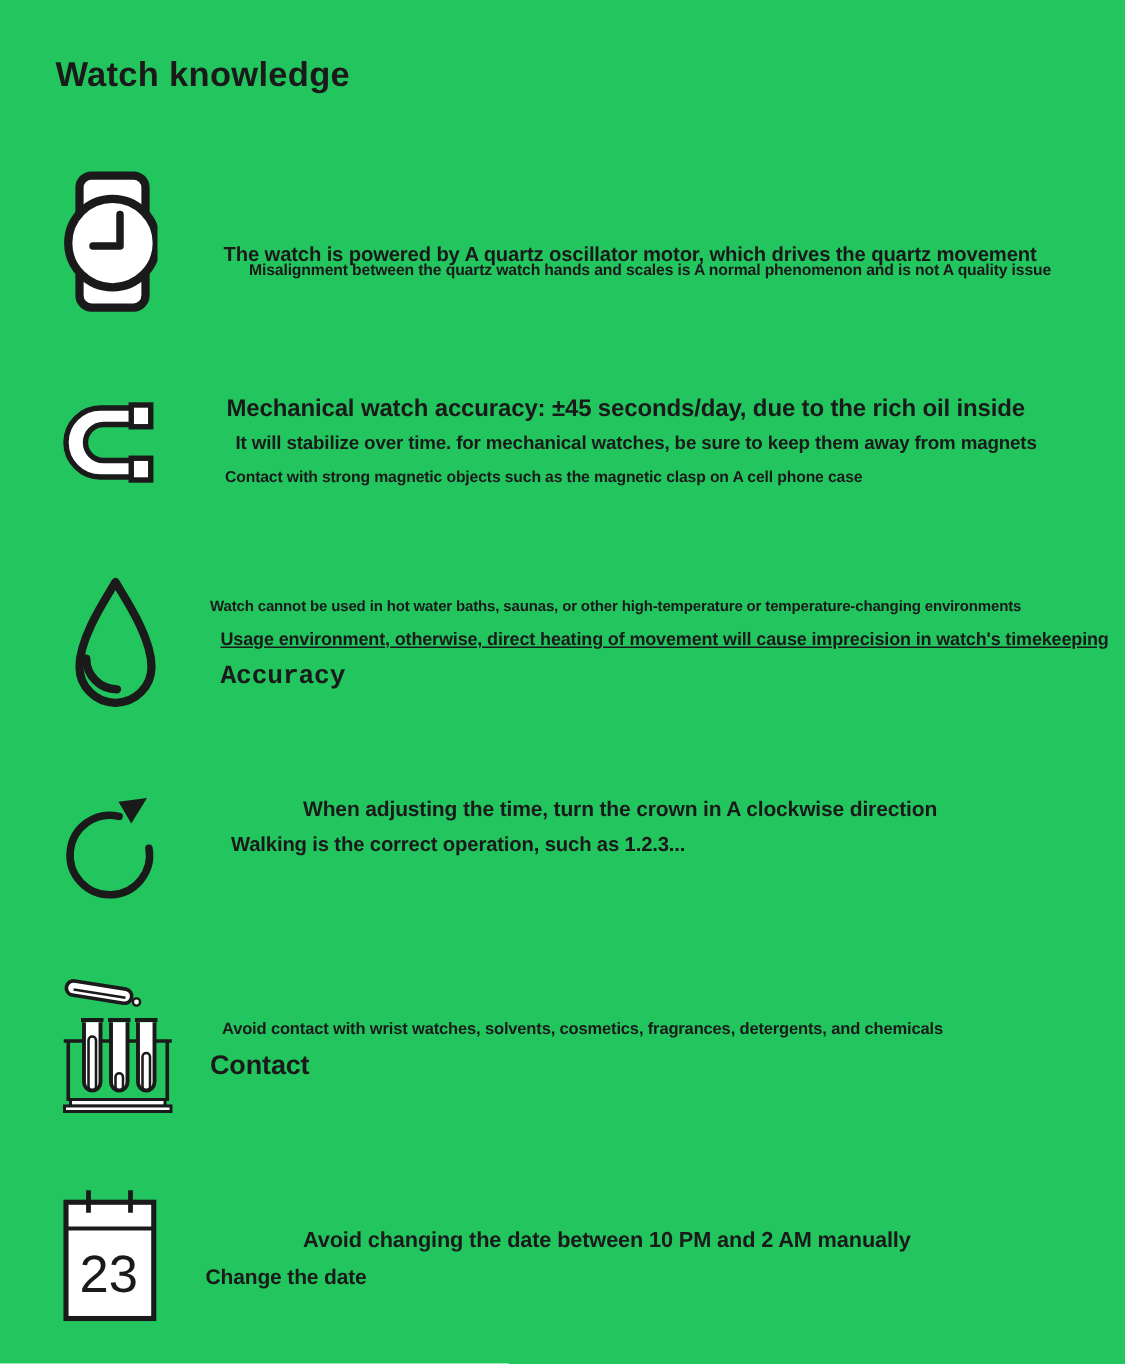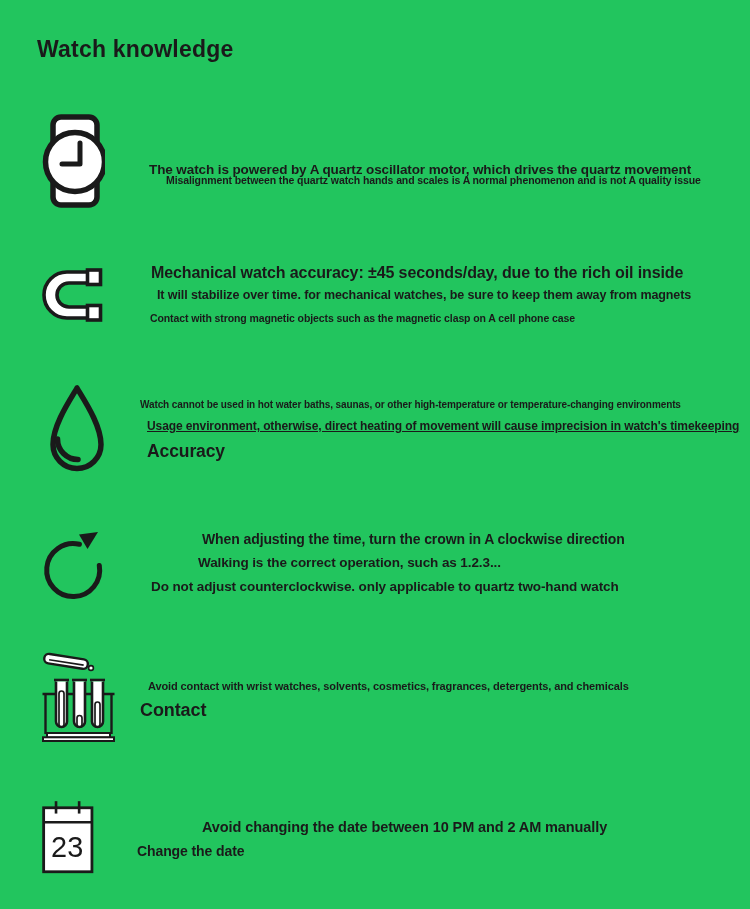--- a/index.html
+++ b/index.html
@@ -61,31 +61,30 @@
   <div class="ln" style="left:150px; top:312px; font-size:10.5px;">Contact with strong magnetic objects such as the magnetic clasp on A cell phone case</div>
 
   <div class="icon" style="left:44px; top:384px; width:66px; height:96px;">
     <svg viewBox="0 0 66 96" xmlns="http://www.w3.org/2000/svg">
       <path d="M33 4 C28 13 9 40 9 60.5 A24 24 0 0 0 57 60.5 C57 40 38 13 33 4 Z" fill="none" stroke="#1a1a1a" stroke-width="5.5" stroke-linejoin="round" stroke-linecap="round"></path>
       <path d="M13.5 55 A20.5 20.5 0 0 0 34 75.5" fill="none" stroke="#1a1a1a" stroke-width="5.5" stroke-linecap="round"></path>
     </svg>
   </div>
   <div class="ln" style="left:140px; top:399px; font-size:10px;">Watch cannot be used in hot water baths, saunas, or other high-temperature or temperature-changing environments</div>
   <div class="ln" style="left:147px; top:420px; font-size:12px;text-decoration:underline;">Usage environment, otherwise, direct heating of movement will cause imprecision in watch's timekeeping</div>
-  <div class="ln" style="left:147px; top:441px; font-size:17.5px;">Accuracy</div>
+  <div class="ln" style="left:147px; top:441px; font-size:17.5px;font-family:Liberation Mono, monospace;">Accuracy</div>
 
   <div class="icon" style="left:43px; top:528px; width:64px; height:79px;">
     <svg viewBox="0 0 64 79" xmlns="http://www.w3.org/2000/svg">
       <path d="M56.3 37.5 A26.5 26.5 0 1 1 36.4 16.3" fill="none" stroke="#1a1a1a" stroke-width="5" stroke-linecap="round"></path>
       <polygon points="55,4 36,6.5 44.5,21" fill="#1a1a1a"></polygon>
     </svg>
   </div>
   <div class="ln" style="left:190px; top:531px; font-size:14px;margin-left:12px;">When adjusting the time, turn the crown in A clockwise direction</div>
-  <div class="ln" style="left:154px; top:555px; font-size:13.5px;margin-left:44px;">Walking is the correct operation, such as 1.2.3...</div>
-  <div class="ln" style="left:151px; top:579px; font-size:13.5px;">Do not adjust counterclockwise. only applicable to quartz two-hand watch</div>
+  <div class="ln" style="left:154px; top:555px; font-size:13.5px;">Walking is the correct operation, such as 1.2.3...</div>
 
   <div class="icon" style="left:40px; top:650px; width:77px; height:92px;">
     <svg viewBox="0 0 77 92" xmlns="http://www.w3.org/2000/svg">
       <g transform="rotate(9 6 10)">
         <rect x="4" y="3.5" width="44" height="9.5" rx="4.7" fill="#fff" stroke="#1a1a1a" stroke-width="2.4"></rect>
         <line x1="9" y1="9.2" x2="44" y2="9.2" stroke="#1a1a1a" stroke-width="1.6"></line>
       </g>
       <circle cx="51" cy="18" r="2.4" fill="#fff" stroke="#1a1a1a" stroke-width="1.6"></circle>
       <line x1="2.5" y1="44" x2="74.5" y2="44" stroke="#1a1a1a" stroke-width="2.4"></line>
       <line x1="5.5" y1="44" x2="5.5" y2="84" stroke="#1a1a1a" stroke-width="2.4"></line>
@@ -99,21 +98,21 @@
       <rect x="19" y="41" width="5" height="36" rx="2.5" fill="none" stroke="#1a1a1a" stroke-width="1.7"></rect>
       <rect x="37" y="65.5" width="5" height="11.5" rx="2.5" fill="none" stroke="#1a1a1a" stroke-width="1.7"></rect>
       <rect x="55" y="52" width="5" height="25" rx="2.5" fill="none" stroke="#1a1a1a" stroke-width="1.7"></rect>
       <rect x="7" y="83" width="63" height="4.5" fill="#fff" stroke="#1a1a1a" stroke-width="2"></rect>
       <rect x="3" y="87.3" width="71" height="3.7" fill="#fff" stroke="#1a1a1a" stroke-width="2"></rect>
     </svg>
   </div>
   <div class="ln" style="left:148px; top:680px; font-size:11px;">Avoid contact with wrist watches, solvents, cosmetics, fragrances, detergents, and chemicals</div>
   <div class="ln" style="left:140px; top:700px; font-size:18px;">Contact</div>
 
-  <div class="icon" style="left:42px; top:793px; width:52px; height:89px;">
+  <div class="icon" style="left:42px; top:793px; width:63px; height:89px;">
     <svg viewBox="0 0 63 89" xmlns="http://www.w3.org/2000/svg">
       <rect x="2" y="8.5" width="58.5" height="77.5" fill="#fff" stroke="#1a1a1a" stroke-width="3.4"></rect>
       <line x1="2" y1="26" x2="60.5" y2="26" stroke="#1a1a1a" stroke-width="2.8"></line>
       <line x1="17" y1="0.5" x2="17" y2="15.5" stroke="#1a1a1a" stroke-width="3.2"></line>
       <line x1="45" y1="0.5" x2="45" y2="15.5" stroke="#1a1a1a" stroke-width="3.2"></line>
       <text x="30.5" y="68" font-size="35" text-anchor="middle" fill="#1a1a1a" font-family="Liberation Sans, sans-serif" font-weight="400">23</text>
     </svg>
   </div>
   <div class="ln" style="left:202px; top:819px; font-size:14.5px;">Avoid changing the date between 10 PM and 2 AM manually</div>
   <div class="ln" style="left:137px; top:843px; font-size:14px;">Change the date</div>

